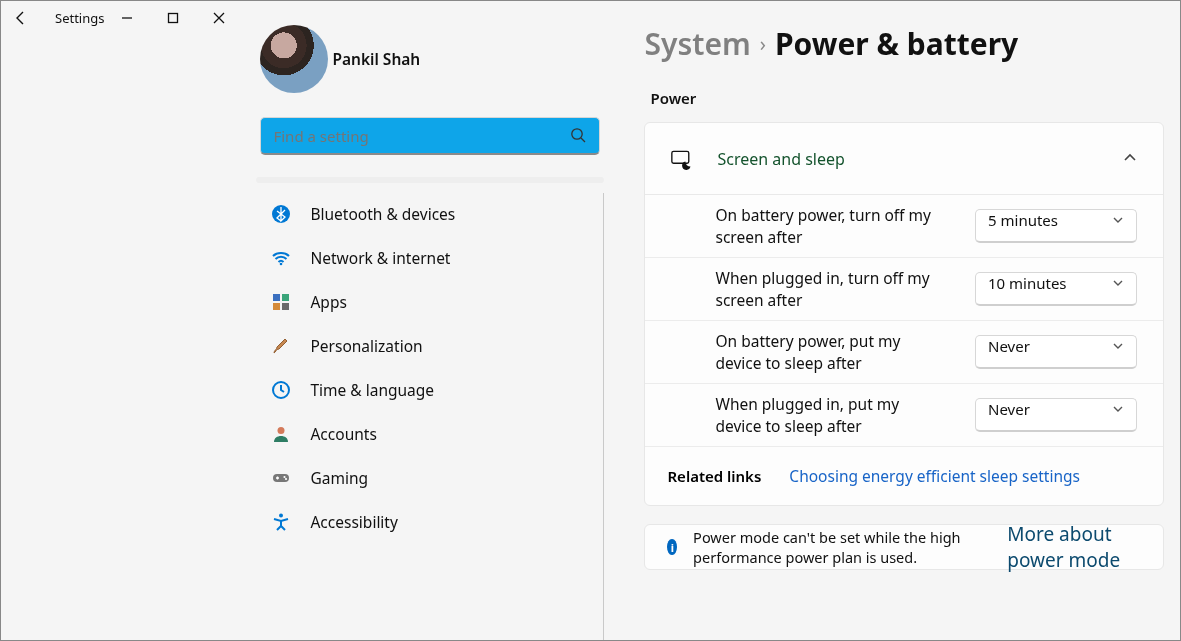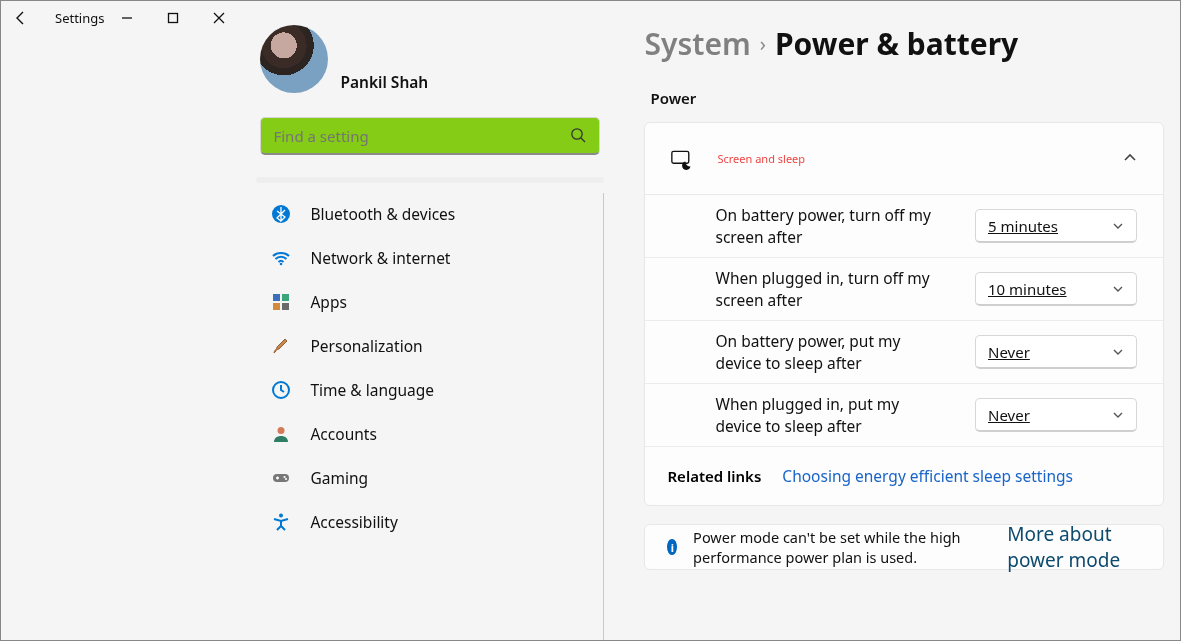--- a/index.html
+++ b/index.html
@@ -5,45 +5,45 @@
     * { margin:0; padding:0; box-sizing:border-box; font-family:"Segoe UI",system-ui,sans-serif; }
     html,body{width:1181px;height:641px;overflow:hidden;background:#f5f5f5;}
     .window{width:1181px;height:641px;background:#f5f5f5;border:1px solid #888;position:relative;display:flex;flex-direction:row;}
     .titlebar{height:34px;display:flex;align-items:center;padding:0 6px;}
     .back-btn{width:28px;height:28px;display:flex;align-items:center;justify-content:center;border-radius:4px;}
     .title-text{font-size:13px;margin-left:20px;color:#111;}
     .win-controls{margin-left:auto;display:flex;}
     .win-btn{width:46px;height:34px;display:flex;align-items:center;justify-content:center;}
     .body{flex:1;display:flex;overflow:hidden;}
     .sidebar{width:360px;padding:10px 4px 0 8px;display:flex;flex-direction:column;}
-    .user-row{display:flex;align-items:flex-end;gap:12px;padding:14px 4px 24px;}
+    .user-row{display:flex;align-items:center;gap:4px;padding:14px 4px 24px;}
     .avatar{width:68px;height:68px;border-radius:50%;background:radial-gradient(circle at 35% 30%,#c7a8a0 0 20%,#3b2b26 20% 35%,#2c2420 35% 46%,#7aa0c2 46% 100%);}
     .user-name{font-size:15.5px;font-weight:600;color:#111;}
     .search-wrap{margin:0 4px 12px;}
-    .search{display:flex;align-items:center;height:38px;background:#84cc16;border:1px solid #d6d6d6;border-bottom:2px solid #8a8a8a;border-radius:5px;padding:0 12px;}
+    .search{display:flex;align-items:center;height:38px;background:#0ea5e9;border:1px solid #d6d6d6;border-bottom:2px solid #8a8a8a;border-radius:5px;padding:0 12px;}
     .search input{flex:1;border:0;outline:0;font-size:15px;background:transparent;color:#333;}
     .scroll-sep{height:6px;background:#eee;border-radius:3px;margin:10px 0 10px;}
     .nav{display:flex;flex-direction:column;gap:2px;border-right:1px solid #c9c9c9;padding-right:2px;flex:1;overflow:auto;}
     .nav-item{display:flex;align-items:center;gap:18px;height:42px;padding:0 14px;border-radius:6px;font-size:15.5px;color:#111;}
     .ic{width:22px;height:22px;display:flex;align-items:center;justify-content:center;}
     .main{flex:1;padding:22px 16px 0 36px;min-width:0;}
     .crumbs{display:flex;align-items:center;gap:9px;margin-bottom:24px;}
     .crumb-parent{font-size:30px;font-weight:600;color:#808080;}
     .crumb-sep{font-size:20px;color:#8a8a8a;}
     .crumb-current{font-size:30px;font-weight:700;color:#111;}
     .section-label{font-size:15px;font-weight:600;color:#111;margin:0 0 14px 6px;}
     .card{background:#fdfdfd;border:1px solid #e7e7e7;border-radius:6px;}
     .card-header{display:flex;align-items:center;gap:24px;height:72px;padding:0 26px;border-bottom:1px solid #e9e9e9;}
-    .card-title{font-size:11px;color:#ef4444;}
+    .card-title{font-size:16px;color:#14532d;}
     .chev{margin-left:auto;color:#555;}
     .row{display:flex;align-items:center;height:63px;padding-left:70px;padding-right:26px;border-bottom:1px solid #ececec;font-size:15.5px;color:#111;gap:36px;}
     .row-text{flex:1;}
-    .select{width:162px;height:34px;background:#fff;border:1px solid #d7d7d7;border-bottom:2px solid #cfcfcf;border-radius:5px;display:flex;align-items:center;padding:0 12px;font-size:15px;color:#111;text-decoration:underline;}
+    .select{width:162px;height:34px;background:#fff;border:1px solid #d7d7d7;border-bottom:2px solid #cfcfcf;border-radius:5px;display:flex;align-items:flex-start;padding:0 12px;font-size:15px;color:#111;}
     .select .dd{margin-left:auto;color:#555;}
-    .related{display:flex;align-items:center;gap:21px;height:58px;padding:0 22px;}
+    .related{display:flex;align-items:center;gap:28px;height:58px;padding:0 22px;}
     .related-label{font-size:15px;font-weight:600;}
     .link{font-size:15.5px;color:#1864c7;cursor:pointer;}
     .info-card{margin-top:18px;background:#fdfdfd;border:1px solid #e7e7e7;border-radius:6px;display:flex;align-items:center;height:46px;padding:0 22px;gap:16px;}
     .info-dot{width:16px;height:16px;border-radius:50%;background:#0067c0;position:relative;display:flex;align-items:center;justify-content:center;color:#fff;font-size:11px;font-weight:700;}
     .info-text{font-size:14.5px;color:#111;}
     .info-link{margin-left:auto;font-size:19px;color:#0c4a6e;}
   </style>
 </head>
 <body>
 

